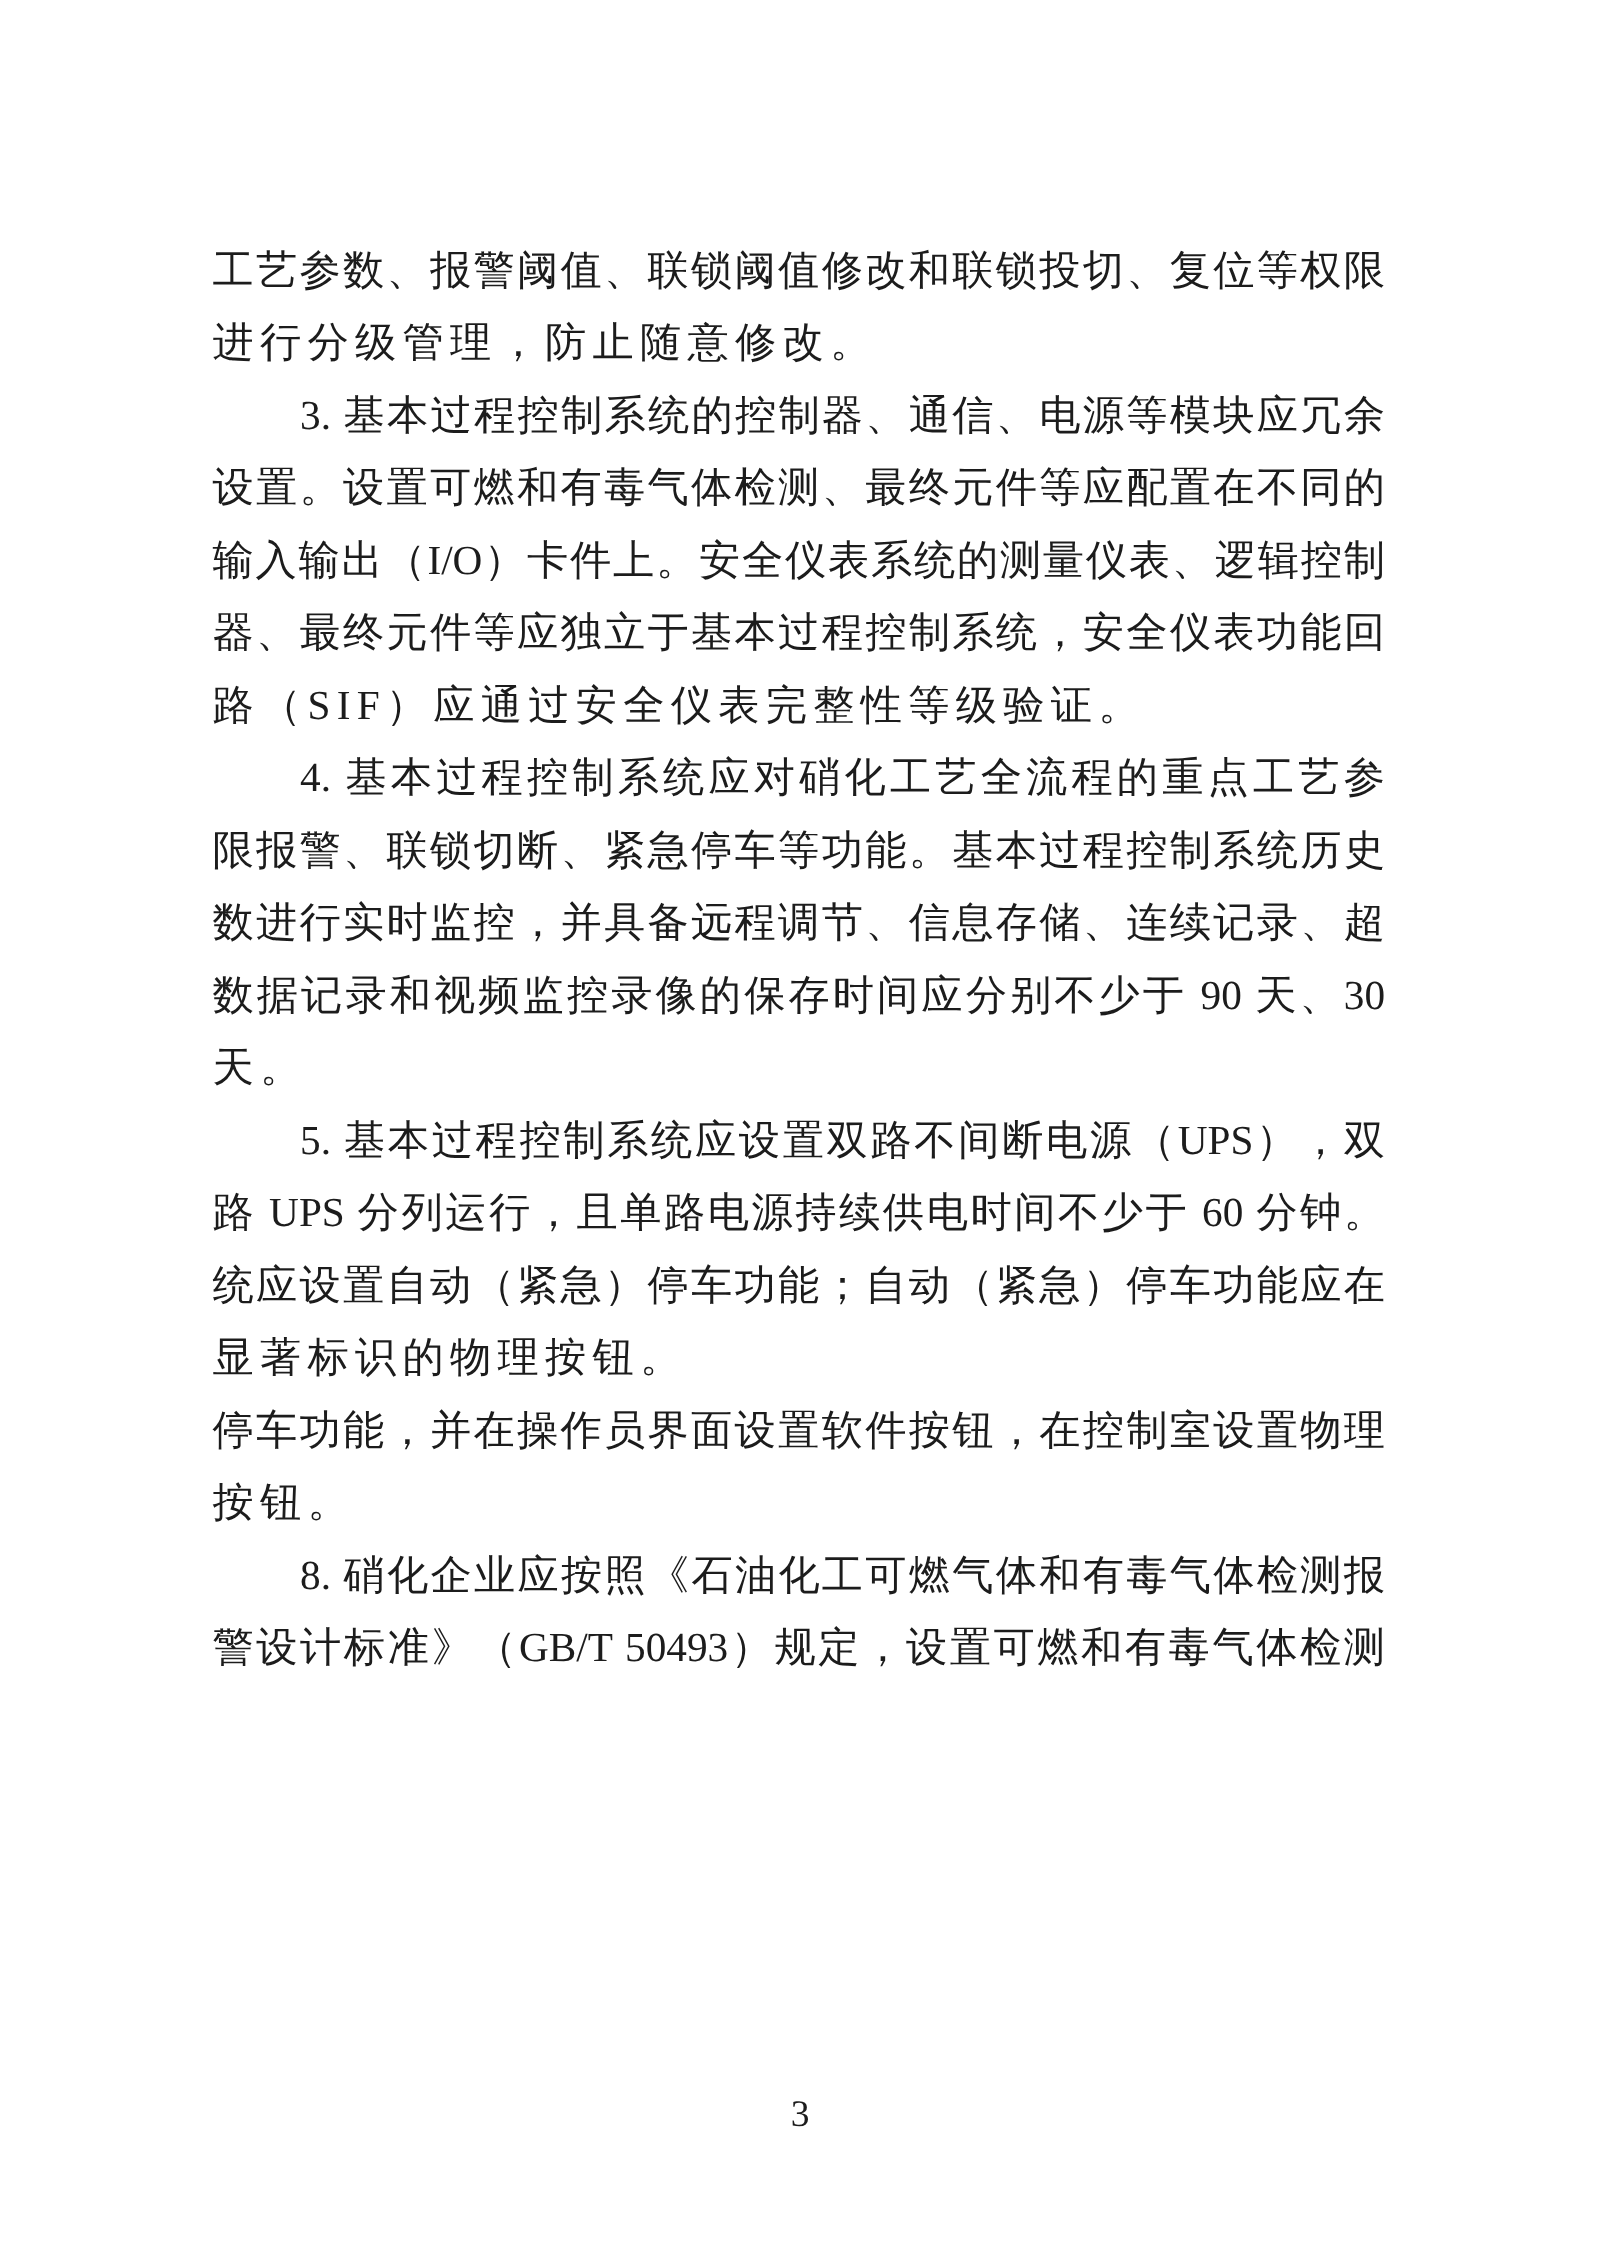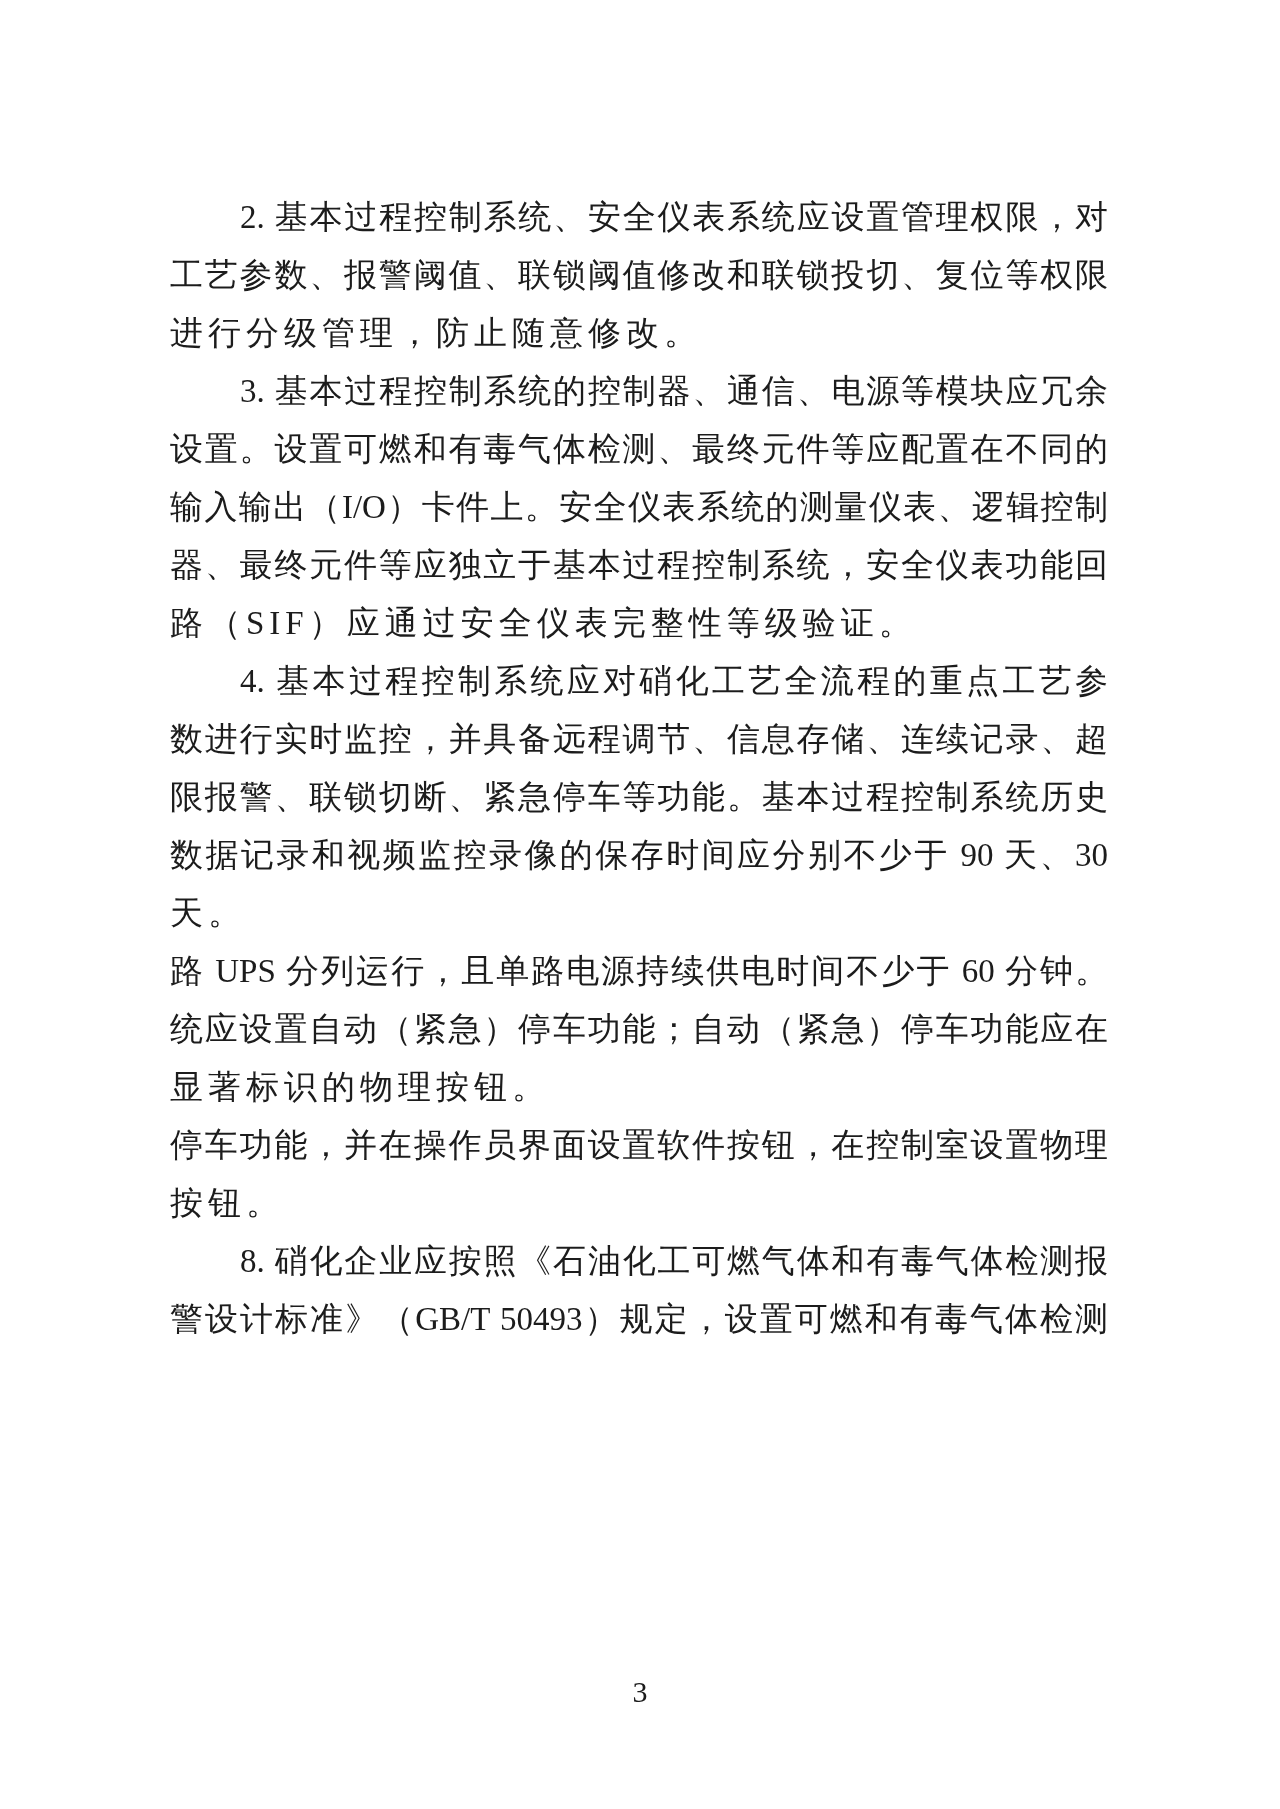--- a/index.html
+++ b/index.html
@@ -51,33 +51,33 @@
     font-size: 30px;
     line-height: 40px;
     color: #1c1c1c;
   }
 </style>
 </head>
 <body>
 
 <div class="doc-page">
   <div class="doc-body">
-    <div class="line indent">2. 基本过程控制系统、安全仪表系统应设置管理权限，对</div>
     <div class="line">工艺参数、报警阈值、联锁阈值修改和联锁投切、复位等权限</div>
     <div class="line endpara">进行分级管理，防止随意修改。</div>
     <div class="line indent">3. 基本过程控制系统的控制器、通信、电源等模块应冗余</div>
     <div class="line">设置。设置可燃和有毒气体检测、最终元件等应配置在不同的</div>
     <div class="line">输入输出（I/O）卡件上。安全仪表系统的测量仪表、逻辑控制</div>
     <div class="line">器、最终元件等应独立于基本过程控制系统，安全仪表功能回</div>
     <div class="line endpara">路（SIF）应通过安全仪表完整性等级验证。</div>
     <div class="line indent">4. 基本过程控制系统应对硝化工艺全流程的重点工艺参</div>
+    <div class="line">限报警、联锁切断、紧急停车等功能。基本过程控制系统历史</div>
     <div class="line">数进行实时监控，并具备远程调节、信息存储、连续记录、超</div>
-    <div class="line">限报警、联锁切断、紧急停车等功能。基本过程控制系统历史</div>
     <div class="line">数据记录和视频监控录像的保存时间应分别不少于 90 天、30</div>
     <div class="line endpara">天。</div>
+    <div class="line indent">5. 基本过程控制系统应设置双路不间断电源（UPS），双</div>
     <div class="line">路 UPS 分列运行，且单路电源持续供电时间不少于 60 分钟。</div>
     <div class="line">统应设置自动（紧急）停车功能；自动（紧急）停车功能应在</div>
     <div class="line endpara">显著标识的物理按钮。</div>
     <div class="line">停车功能，并在操作员界面设置软件按钮，在控制室设置物理</div>
     <div class="line endpara">按钮。</div>
     <div class="line indent">8. 硝化企业应按照《石油化工可燃气体和有毒气体检测报</div>
     <div class="line">警设计标准》（GB/T 50493）规定，设置可燃和有毒气体检测</div>
   </div>
 
   <div class="page-footer">3</div>

